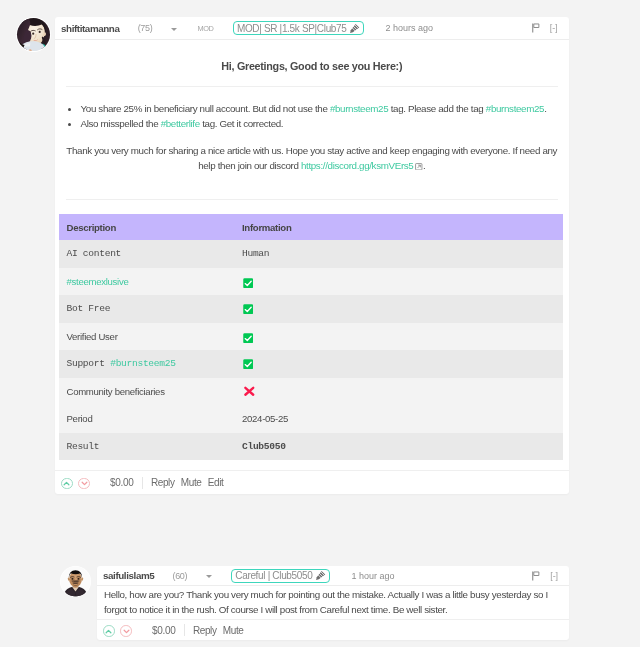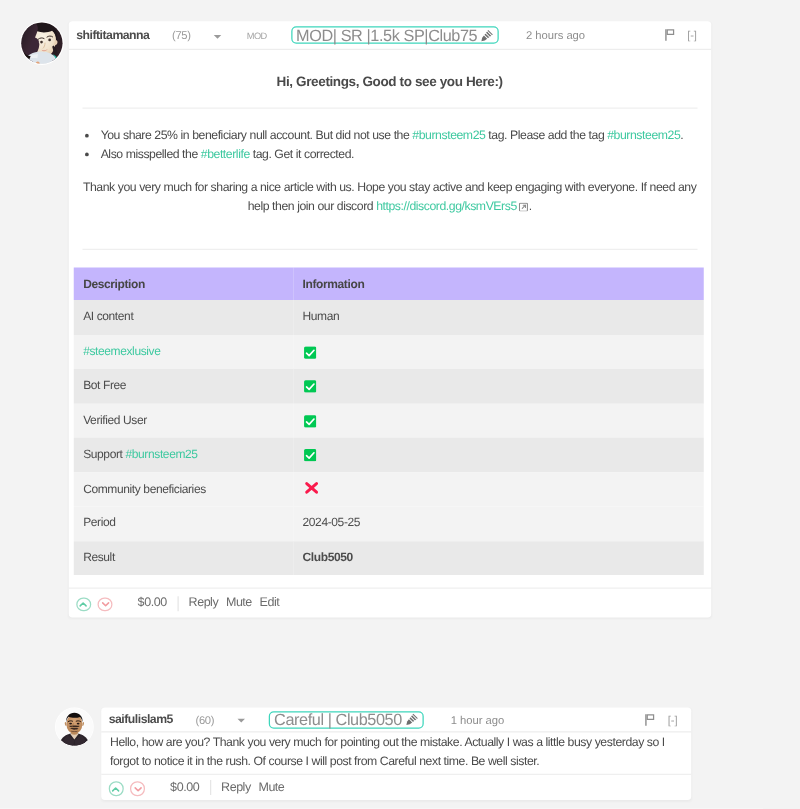--- a/index.html
+++ b/index.html
@@ -17,21 +17,21 @@
   .avatar{border-radius:50%;background:#fff;flex:none;overflow:hidden;position:relative;}
   .avatar svg{display:block;width:100%;height:100%;filter:blur(0.35px) saturate(0.92);}
 
   .card{background:#fff;border-radius:3px;box-shadow:0 1px 2px rgba(0,0,0,.035);flex:1;}
 
   .chead{display:flex;align-items:center;border-bottom:1px solid #ededed;padding:0 11px 0 6px;height:22px;gap:16px;}
   .uname{font-weight:bold;font-size:9.8px;letter-spacing:-0.4px;color:#4b4b4b;}
   .urep{font-size:9px;letter-spacing:-0.33px;color:#9b9b9b;margin-left:2.2px;}
   .caret{width:0;height:0;border-left:3.7px solid transparent;border-right:3.7px solid transparent;border-top:3.6px solid #9a9a9a;margin-left:2.6px;position:relative;top:1px;}
   .modlabel{font-size:7.4px;color:#a5a5a5;margin-left:4.5px;letter-spacing:-0.45px;}
-  .badge{margin-left:3.5px;border:1.3px solid #3ed6bc;border-radius:4px;padding:0 3px;font-size:13px;letter-spacing:-0.33px;color:#8d8d8d;display:flex;align-items:center;height:14px;white-space:nowrap;box-sizing:border-box;}
+  .badge{margin-left:3.5px;border:1.3px solid #3ed6bc;border-radius:4px;padding:0 3px;font-size:10px;letter-spacing:-0.33px;color:#8d8d8d;display:flex;align-items:center;height:14px;white-space:nowrap;box-sizing:border-box;}
   .badge .pencil{margin-left:2px;display:block;}
   .ctime{font-size:9px;letter-spacing:-0.02px;color:#8d8d8d;margin-left:6px;}
   .chead-right{margin-left:auto;display:flex;align-items:center;}
   .flagicon{display:block;margin-right:10px;}
   .collapse{font-size:9px;color:#a0a0a0;letter-spacing:-0.1px;}
 
   .cbody{padding:0 11px;font-size:9.8px;letter-spacing:-0.35px;line-height:15px;color:#4a4a4a;}
   .cbody p{margin:0;}
   a.lnk{color:#3ec9a0;text-decoration:none;}
   h4.title{text-align:center;font-size:10.8px;letter-spacing:-0.3px;font-weight:bold;color:#4a4a4a;margin:0;padding:18px 0 12px 0;line-height:16px;}
@@ -40,34 +40,34 @@
   ul.bullets li::marker{font-size:8.5px;}
   p.para{text-align:center;margin:0;padding:12px 0 26px 0;}
   hr.sep{border:0;border-top:1px solid #efefef;margin:0;height:0;}
   .tblwrap{padding-top:14px;padding-bottom:10px;margin:0 -5px 0 -7px;}
 
   
   table.tbl{border-collapse:collapse;width:100%;font-size:9.6px;letter-spacing:-0.3px;table-layout:fixed;}
   table.tbl th{background:#c4b5fd;text-align:left;font-weight:bold;color:#464646;padding:0 7.5px;height:26px;}
   table.tbl td{padding:0 7.5px;color:#4c4c4c;vertical-align:middle;height:27.5px;}
   table.tbl tr.odd td{background:#f3f3f3;}
-  table.tbl tr.even td{background:#e9e9e9;}
+  table.tbl tr.even td{background:#e9e9e9;font-family:Liberation Mono, monospace;}
   .colA{width:175.5px;box-sizing:border-box;}
 
   .cfoot{border-top:1px solid #efefef;display:flex;align-items:center;padding:0 6px;height:23px;}
   .vote{width:11.6px;height:11.6px;border-radius:50%;border:1.1px solid #9cdcc5;display:flex;align-items:center;justify-content:center;box-sizing:border-box;position:relative;top:1px;}
   .vote.down{border-color:#f5bcbf;margin-left:5.9px;}
   .payout{font-size:10px;letter-spacing:-0.32px;color:#6c6c6c;margin-left:20px;}
   .vbar{width:1px;height:12px;background:#e6e6e6;margin:0 8.2px;}
   .act{font-size:10px;letter-spacing:-0.38px;color:#6c6c6c;margin-right:6.2px;}
 
   
   .c1{left:16px;top:17px;width:552.5px;}
   .av1{width:35px;height:35px;margin-right:4px;}
-  .c2{left:44px;top:566px;width:509px;}
+  .c2{left:60px;top:566px;width:509px;}
   .av2{width:31px;height:31px;margin-right:6px;}
   .c2 .chead{height:19px;}
   .cbody2{padding:1px 7px 2px 7px;}
   .cfoot2{padding:0 6px;height:20px;}
   .extlink{margin-left:2px;vertical-align:-1px;}
   svg.emoji-svg{display:inline-block;vertical-align:-3.2px;margin-left:1px;}
 </style>
 </head>
 <body>
 

